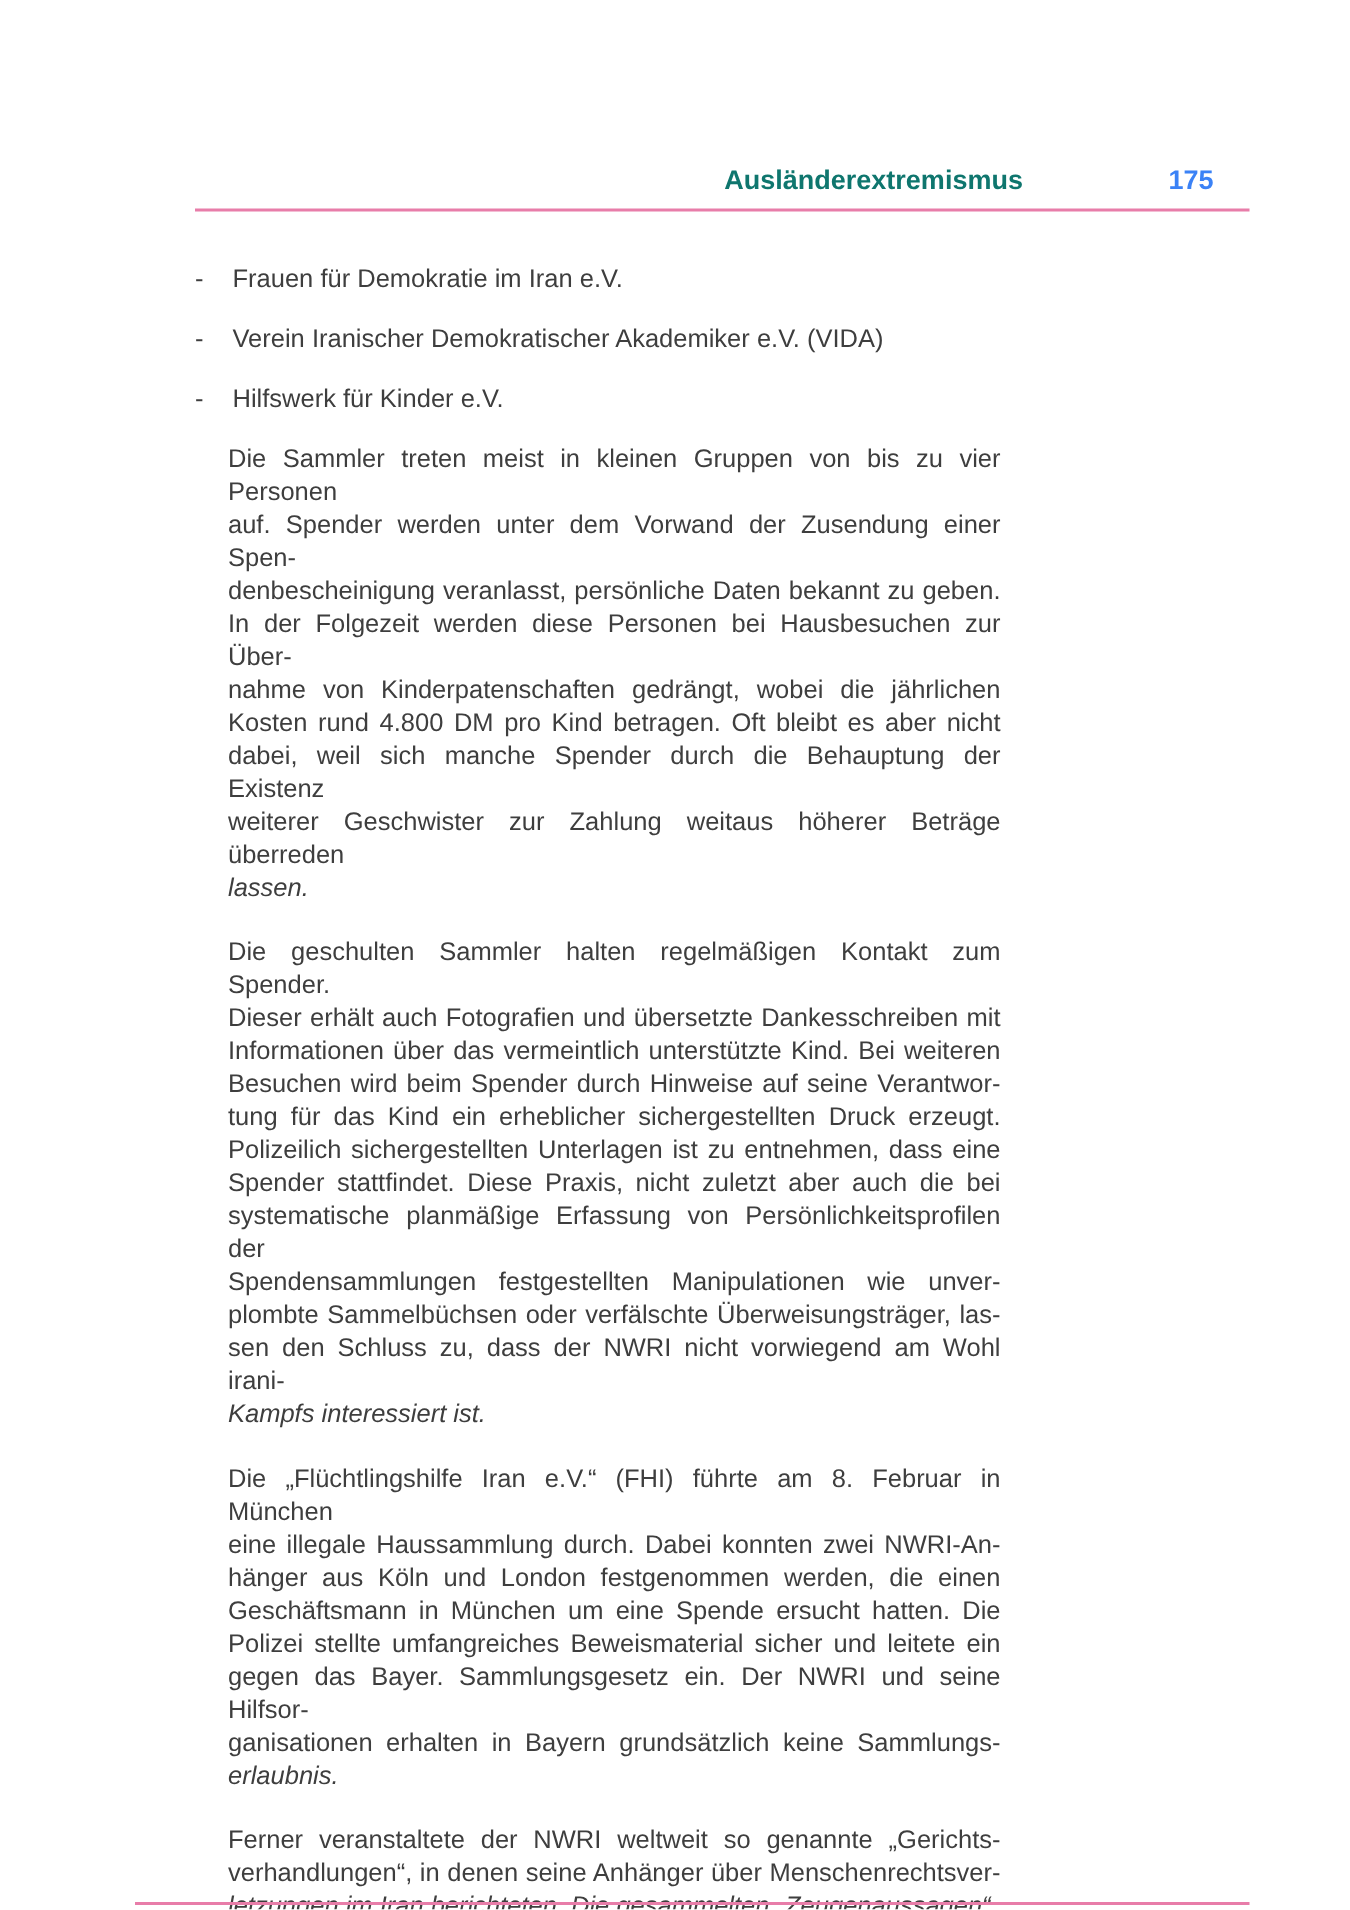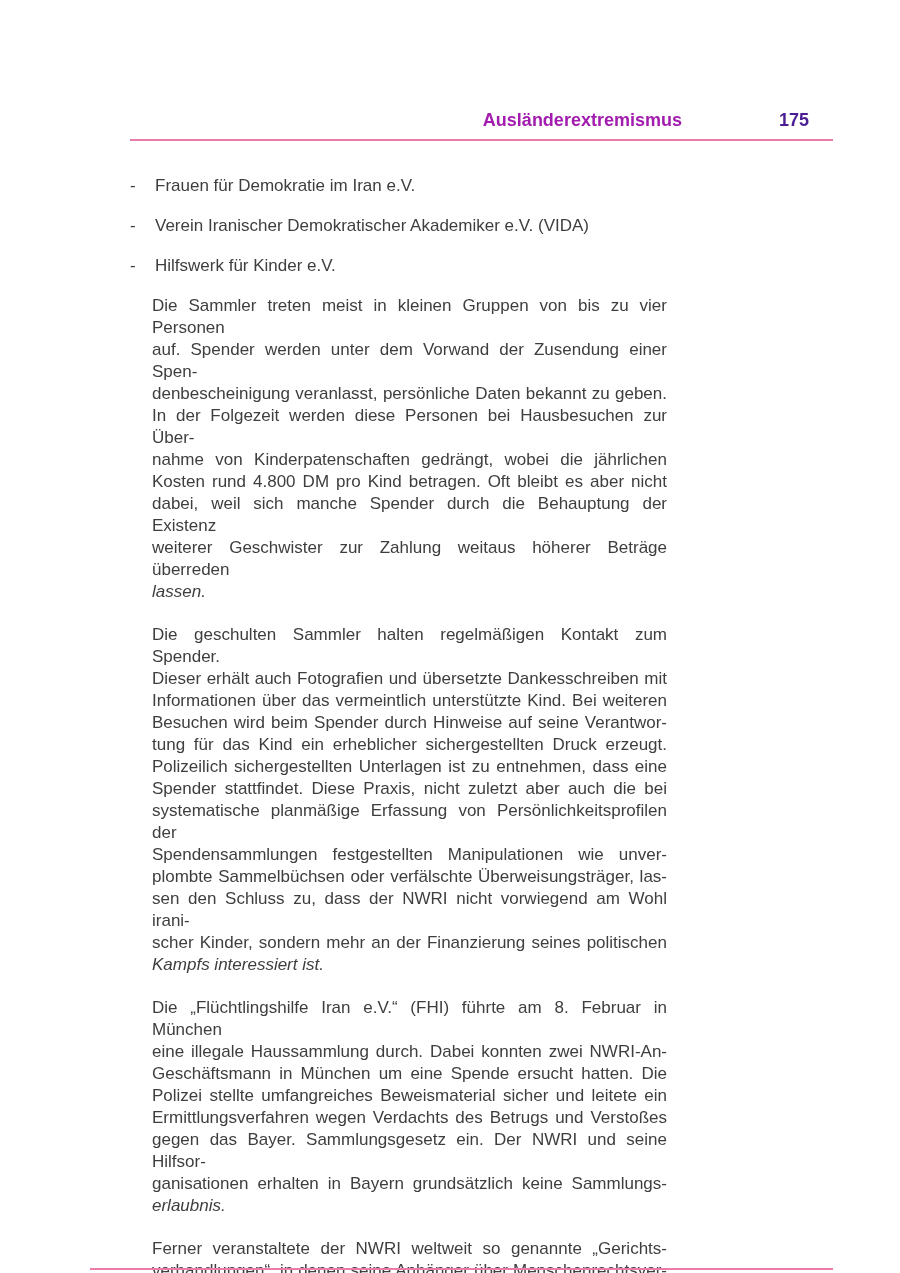--- a/index.html
+++ b/index.html
@@ -22,26 +22,26 @@
     left: 130px;
     top: 110px;
     width: 703px;
     display: flex;
     justify-content: flex-end;
     align-items: baseline;
   }
   .header .section-title {
     font-size: 18px;
     font-weight: bold;
-    color: #a21caf;
+    color: #0f766e;
   }
   .header .page-number {
     font-size: 18px;
     font-weight: bold;
-    color: #4c1d95;
+    color: #3b82f6;
     margin-left: 97px;
     margin-right: 24px;
   }
   .header-rule {
     position: absolute;
     left: 130px;
     top: 139px;
     width: 703px;
     height: 2px;
   }
@@ -135,29 +135,28 @@
           <div class="line">Dieser erhält auch Fotografien und übersetzte Dankesschreiben mit</div>
           <div class="line">Informationen über das vermeintlich unterstützte Kind. Bei weiteren</div>
           <div class="line">Besuchen wird beim Spender durch Hinweise auf seine Verantwor-</div>
           <div class="line">tung für das Kind ein erheblicher sichergestellten Druck erzeugt.</div>
           <div class="line">Polizeilich sichergestellten Unterlagen ist zu entnehmen, dass eine</div>
           <div class="line">Spender stattfindet. Diese Praxis, nicht zuletzt aber auch die bei</div>
           <div class="line">systematische planmäßige Erfassung von Persönlichkeitsprofilen der</div>
           <div class="line">Spendensammlungen festgestellten Manipulationen wie unver-</div>
           <div class="line">plombte Sammelbüchsen oder verfälschte Überweisungsträger, las-</div>
           <div class="line">sen den Schluss zu, dass der NWRI nicht vorwiegend am Wohl irani-</div>
-          <div class="line">scher Kinder, sondern mehr an der Finanzierung seines politischen</div>
           <div class="line last">Kampfs interessiert ist.</div>
         </div>
         <div class="para">
           <div class="line">Die „Flüchtlingshilfe Iran e.V.“ (FHI) führte am 8. Februar in München</div>
           <div class="line">eine illegale Haussammlung durch. Dabei konnten zwei NWRI-An-</div>
+          <div class="line">hänger aus Köln und London festgenommen werden, die einen</div>
           <div class="line">Geschäftsmann in München um eine Spende ersucht hatten. Die</div>
           <div class="line">Polizei stellte umfangreiches Beweismaterial sicher und leitete ein</div>
-          <div class="line">Ermittlungsverfahren wegen Verdachts des Betrugs und Verstoßes</div>
           <div class="line">gegen das Bayer. Sammlungsgesetz ein. Der NWRI und seine Hilfsor-</div>
           <div class="line">ganisationen erhalten in Bayern grundsätzlich keine Sammlungs-</div>
           <div class="line last">erlaubnis.</div>
         </div>
         <div class="para">
           <div class="line">Ferner veranstaltete der NWRI weltweit so genannte „Gerichts-</div>
           <div class="line">verhandlungen“, in denen seine Anhänger über Menschenrechtsver-</div>
           <div class="line last">letzungen im Iran berichteten. Die gesammelten „Zeugenaussagen“</div>
         </div>
       </div>

